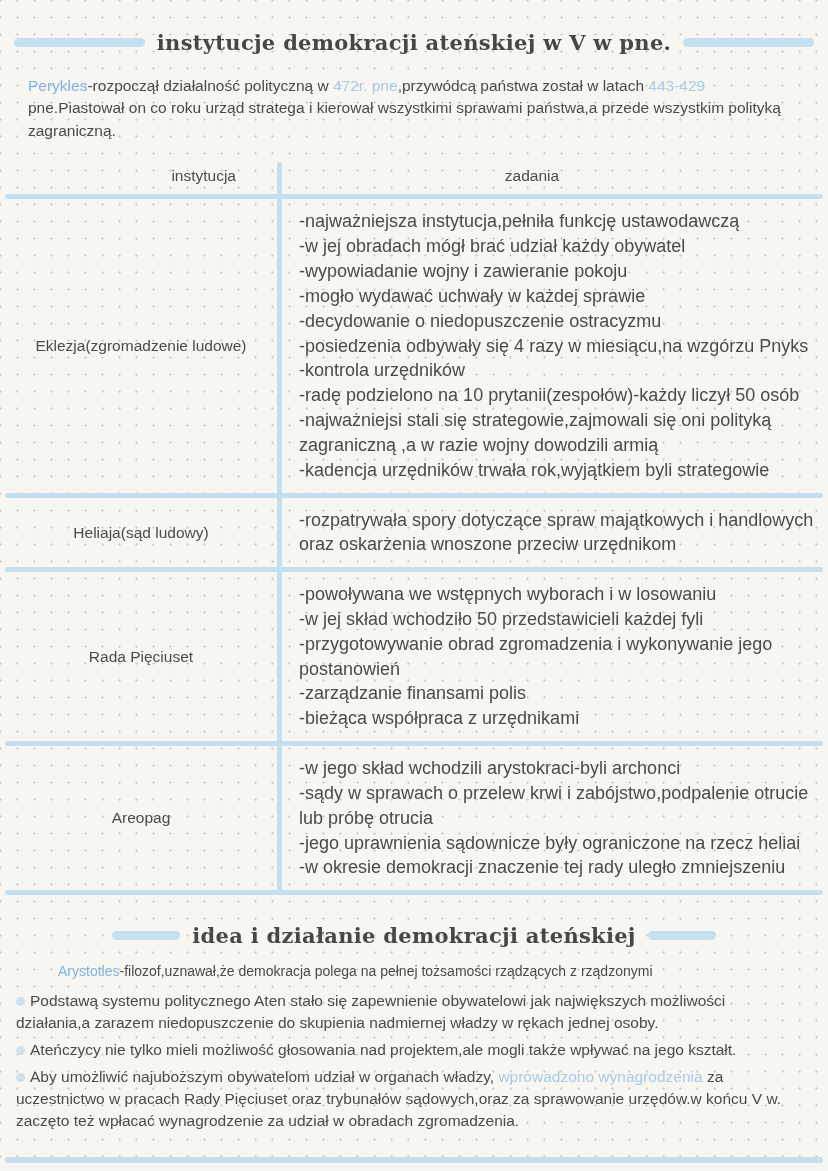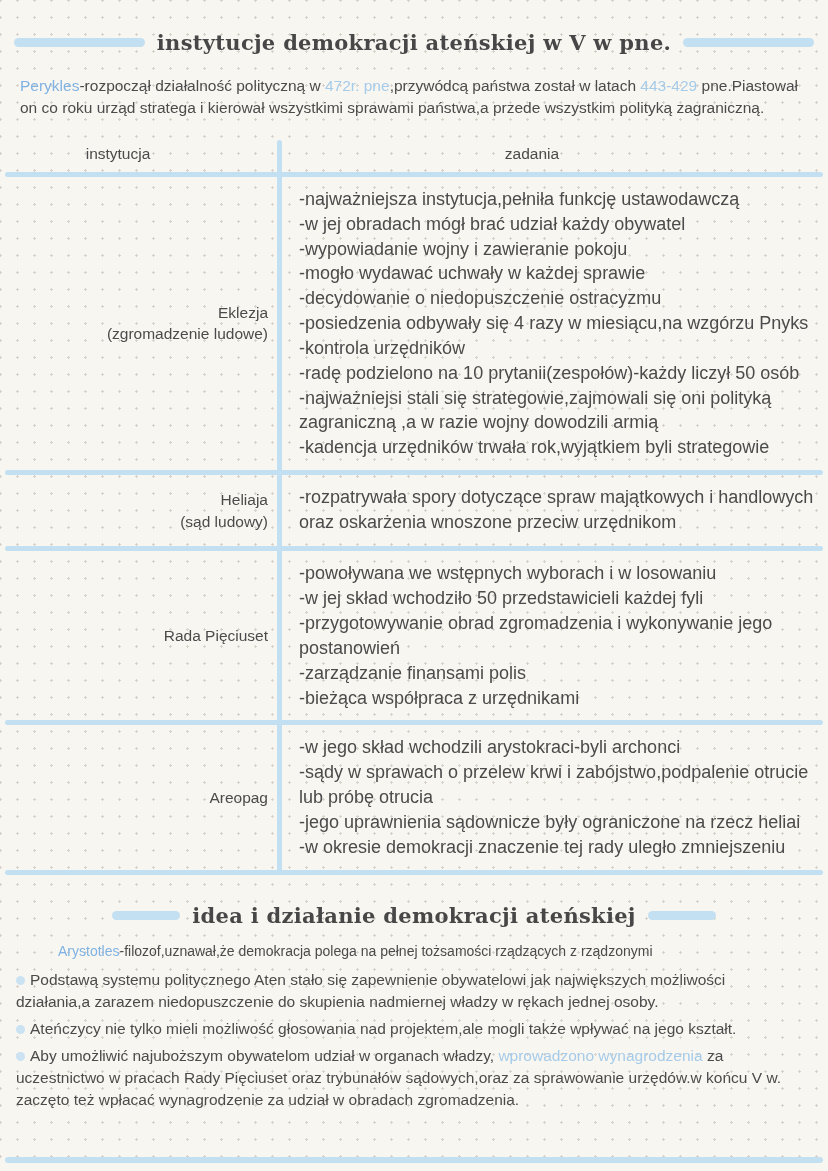--- a/index.html
+++ b/index.html
@@ -14,34 +14,34 @@
     font-family:"Liberation Sans", sans-serif;
     padding-top:30px;
   }
   .title-row { display:flex; align-items:center; gap:12px; margin:0 14px; }
   .title-row.s2 { margin:28px 112px 0; }
   .bar { flex:1; height:9px; background:#c3e0f2; border-radius:6px; }
   .script-title {
     font-family:"DejaVu Serif", serif; font-weight:700;
     font-size:21px; color:#474747; white-space:nowrap; letter-spacing:0.3px;
   }
-  .intro { margin:20px 20px 0; font-size:15.5px; line-height:1.45; }
+  .intro { margin:20px 28px 0; font-size:15.5px; line-height:1.45; }
   .accent-name { color:#7fb2e2; }
   .accent-hl, .hl { color:#a6cbe9; }
 
   .ttable { margin-top:20px; position:relative; }
   .vline { position:absolute; left:277px; width:5px; top:0; bottom:3px; background:#c3e0f2; border-radius:4px; }
   .t-header { display:flex; padding:5px 0 9px; font-size:15.5px; }
-  .t-header .left  { width:236px; text-align:center; }
+  .t-header .left  { width:236px; text-align:right; }
   .t-header .right { flex:1; text-align:center; }
   .hsep { height:5px; background:#c3e0f2; border-radius:4px; margin:0 5px; position:relative; z-index:1; }
   .t-row { display:flex; padding:8px 0; }
   .cell-inst {
-    width:282px; display:flex; flex-direction:column; justify-content:center;
-    align-items:flex-end; text-align:center; font-size:15.5px; line-height:1.4; padding:6px 14px;
+    width:282px; display:flex; flex-direction:row; justify-content:center;
+    align-items:center; text-align:center; font-size:15.5px; line-height:1.4; padding:6px 14px;
   }
   .cell-tasks { flex:1; padding:2px 0 2px 17px; font-size:18px; }
   .task { line-height:1.38; }
 
   .aristotle { margin:14px 30px 0 58px; font-size:14px; line-height:1.4; }
   .bullets { margin:8px 26px 0 16px; font-size:15.5px; }
   .bullet { margin-top:5px; line-height:1.42; }
   .bullet .dot {
     display:inline-block; width:9px; height:9px; border-radius:50%;
     background:#cbe2f3; margin-right:5px; vertical-align:baseline;

